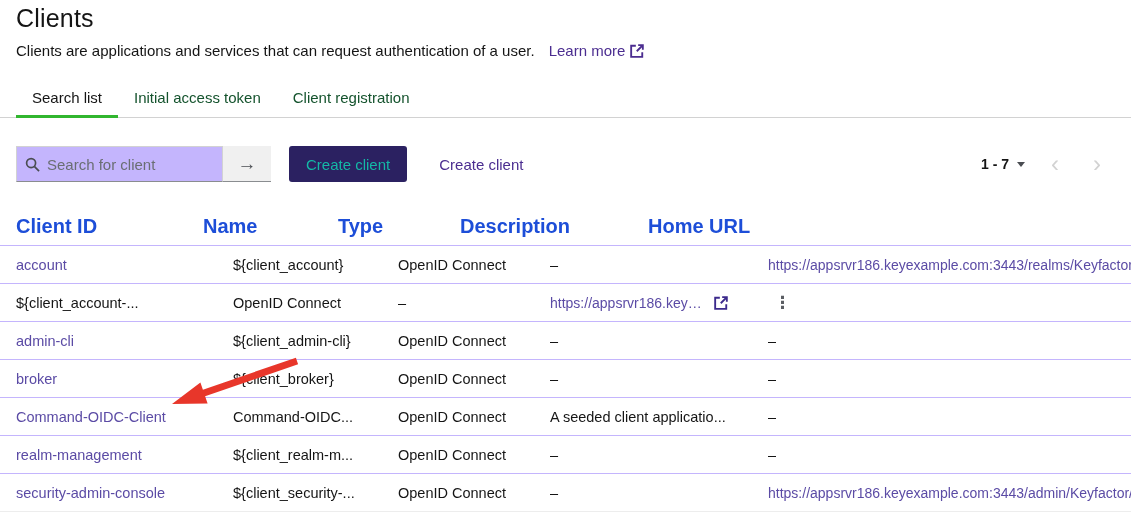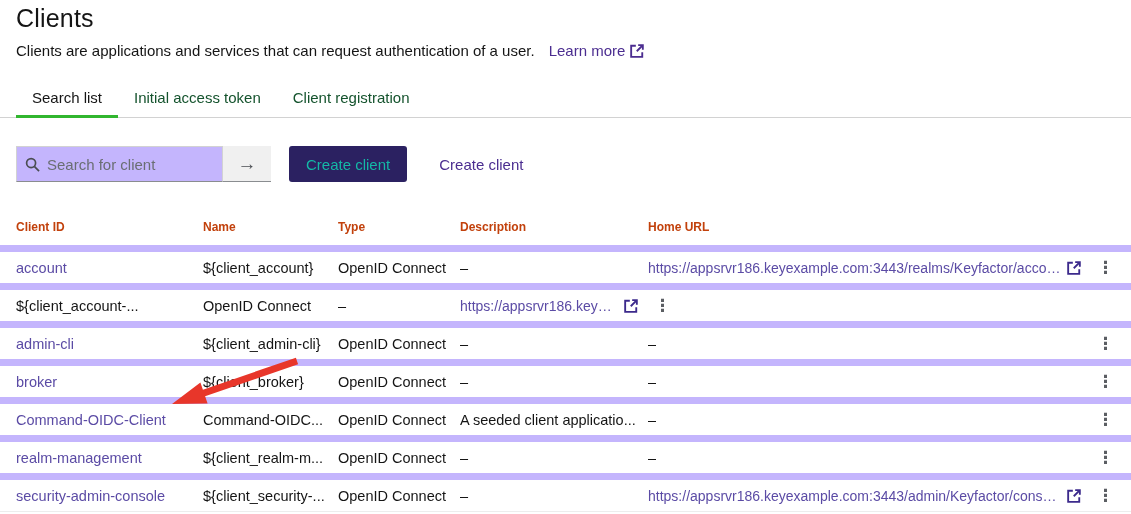--- a/index.html
+++ b/index.html
@@ -37,22 +37,22 @@
   
   .pagination { margin-left:auto; display:flex; align-items:center; gap:6px; }
   .page-range { font-size:14px; font-weight:700; color:#151515; }
   .range-btn { display:flex; align-items:center; gap:8px; background:none; border:none; cursor:pointer; padding:4px 6px; }
   .caret-down { width:0; height:0; border-left:4.5px solid transparent; border-right:4.5px solid transparent; border-top:5px solid #4a4d52; }
   .pg-nav { background:none; border:none; color:#d2d2d2; font-size:24px; line-height:1; cursor:default; padding:0 14px; }
   
   .table { margin-top:26px; width:100%; }
   .tr { display:grid; grid-template-columns:187px 135px 122px 188px 443px 40px; align-items:center; padding-left:16px; }
   .thead { height:37px; }
-  .th { font-size:12px; font-weight:700; color:#c2410c; }
-  .row { height:38px; border-top:7px solid #c4b5fd; font-size:14.5px; }
+  .th { font-size:20px; font-weight:700; color:#1d4ed8; }
+  .row { height:38px; border-top:1px solid #c4b5fd; font-size:14.5px;gap:30px; }
   .table-bottom { border-top:1px solid #ededed; }
   .td { overflow:hidden; white-space:nowrap; text-overflow:ellipsis; padding-right:10px; }
   .cell-link { color:#5b4ba5; text-decoration:none; cursor:pointer; }
   .col-url { display:flex; align-items:center; gap:6px; }
   .url-link { color:#5b4ba5; text-decoration:none; cursor:pointer; font-size:14px;
     overflow:hidden; white-space:nowrap; text-overflow:ellipsis; }
   .url-link.no-link { color:#151515; cursor:default; font-size:14.5px; }
   .kebab { background:none; border:none; cursor:pointer; color:#5b5e63; font-size:17px;
     font-weight:700; line-height:1; padding:2px 6px; font-family:"DejaVu Sans",sans-serif; }
   
@@ -87,20 +87,28 @@
       <svg class="search-icon-svg" viewBox="0 0 16 16">
         <circle cx="6.5" cy="6.5" r="4.8" fill="none" stroke="#4a4d52" stroke-width="1.8"></circle>
         <line x1="10.2" y1="10.2" x2="15" y2="15" stroke="#4a4d52" stroke-width="1.8"></line>
       </svg>
       <input type="text" placeholder="Search for client" style="">
     </div>
     <button class="search-go">→</button>
   </div>
   <button class="btn-create">Create client</button>
   <a class="link-import">Create client</a>
+  <div class="pagination">
+    <button class="range-btn">
+      <span class="page-range">1 - 7</span>
+      <span class="caret-down"></span>
+    </button>
+    <button class="pg-nav">‹</button>
+    <button class="pg-nav">›</button>
+  </div>
 </div>
 
 <div class="table">
   <div class="tr thead">
     <div class="th td">Client ID</div>
     <div class="th td">Name</div>
     <div class="th td">Type</div>
     <div class="th td">Description</div>
     <div class="th td">Home URL</div>
     <div class="th td"></div>

